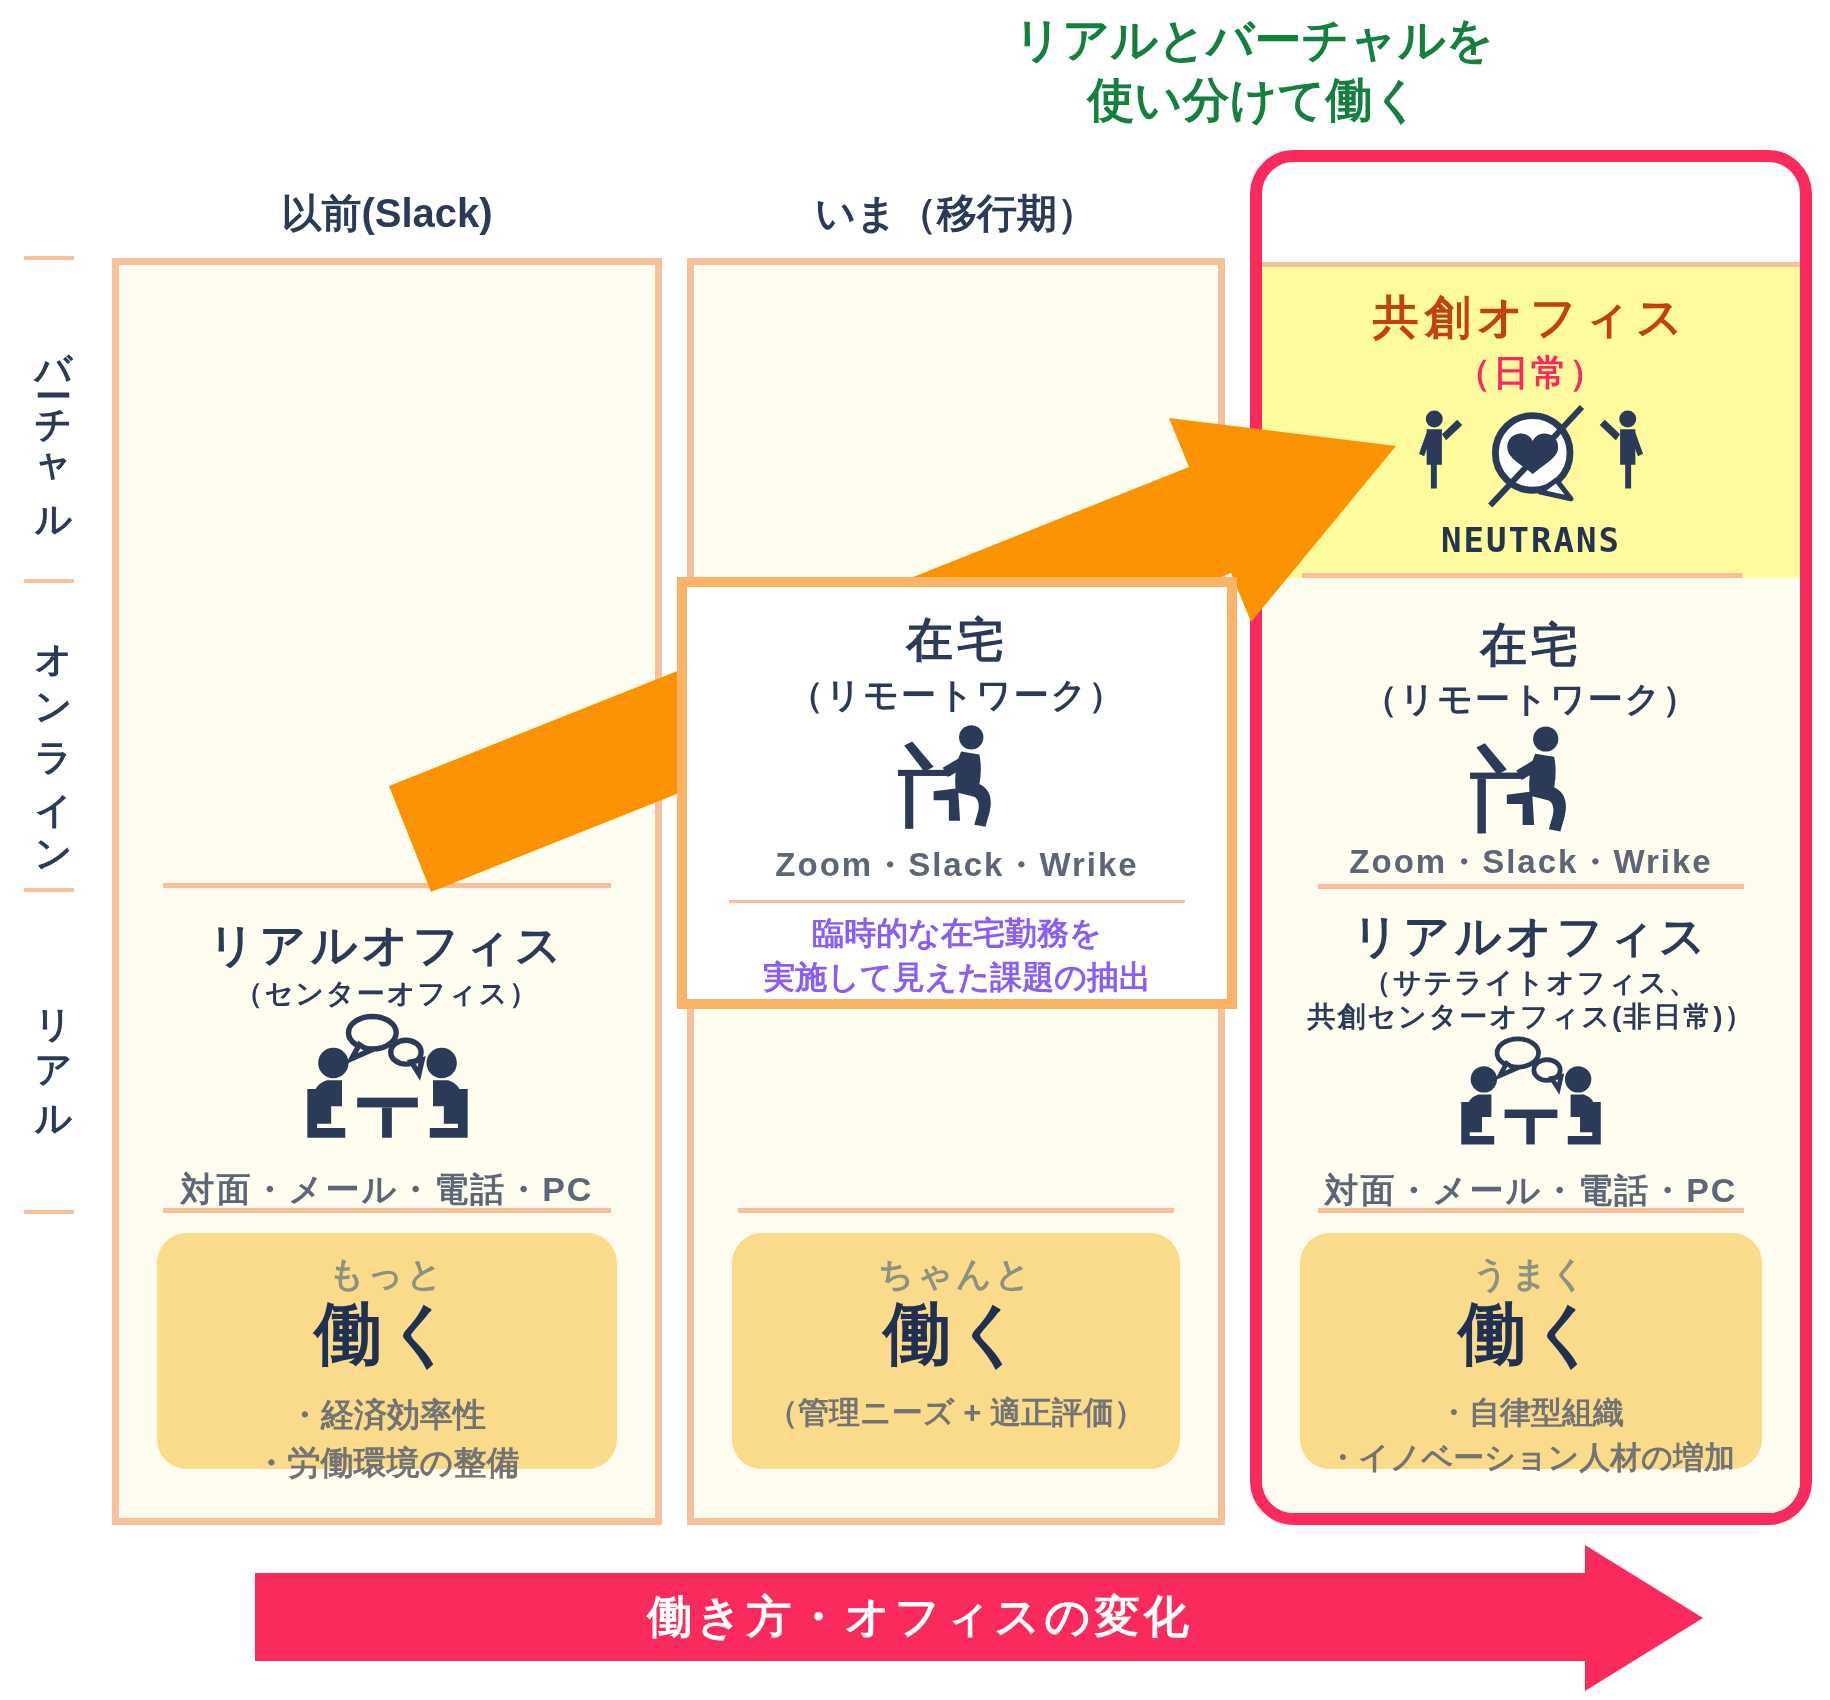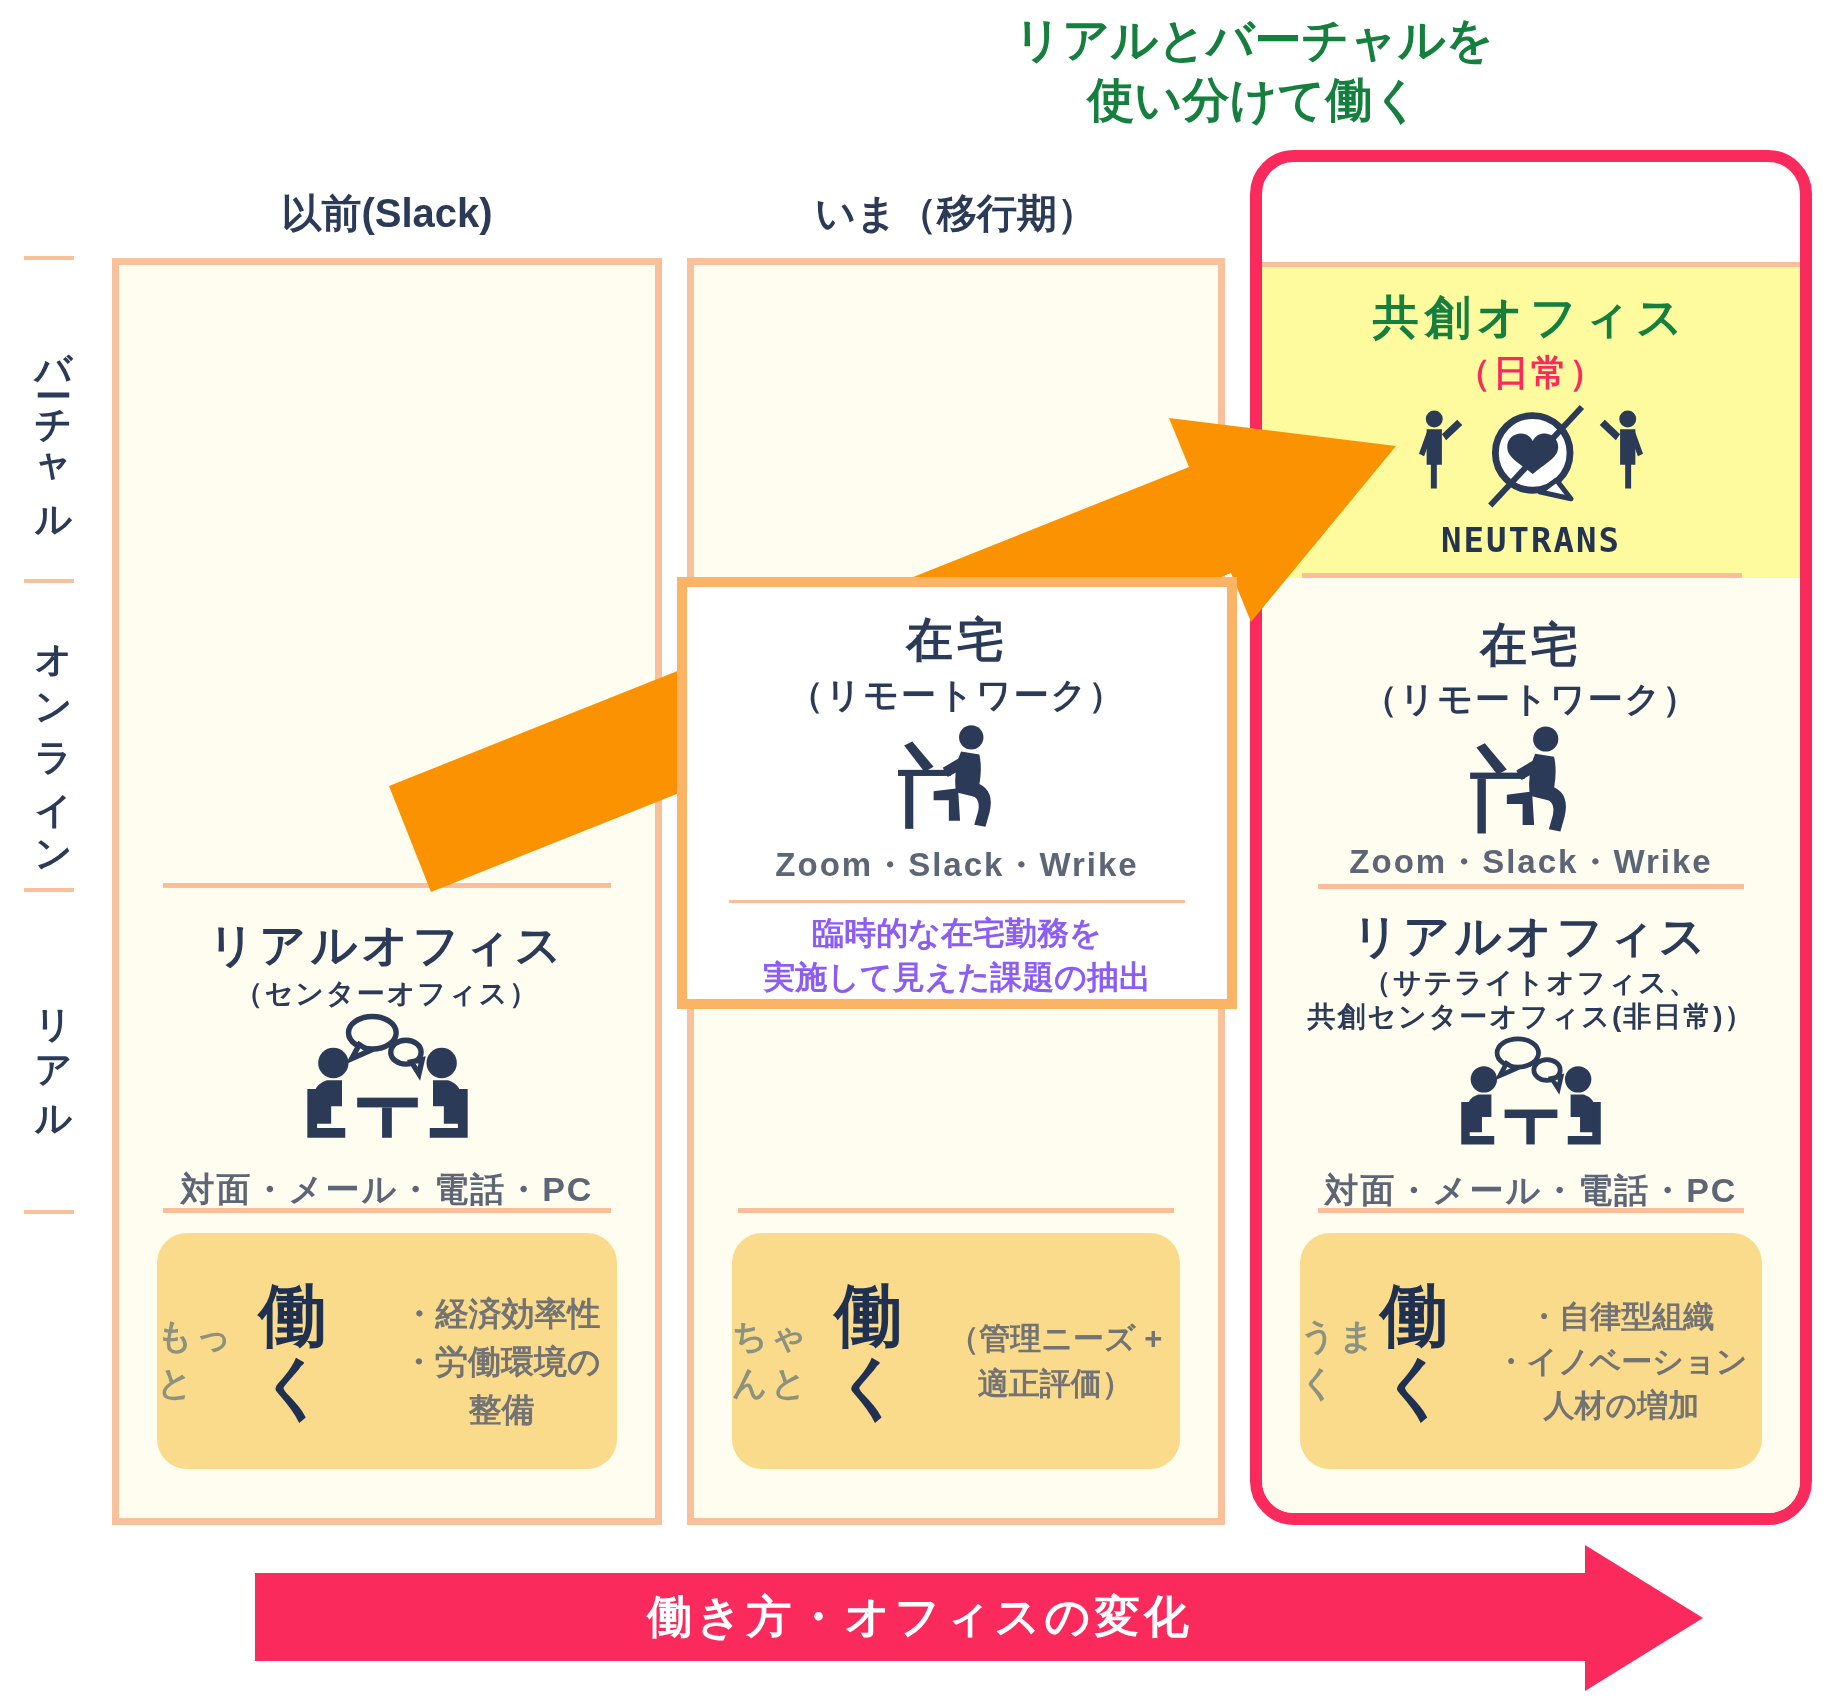--- a/index.html
+++ b/index.html
@@ -18,39 +18,39 @@
   .tick{position:absolute;left:24px;width:50px;height:4px;background:#F8C19B;}
   
   .col-box{position:absolute;background:#FFFDF0;border:7px solid #F8C19B;box-sizing:border-box;}
   .divider{position:absolute;height:5px;background:#FBBE9A;}
   
   .sec-title{position:absolute;left:0;right:0;text-align:center;font-size:46px;font-weight:bold;color:#2B3B57;letter-spacing:4px;}
   .sec-sub{position:absolute;left:0;right:0;text-align:center;font-size:28px;font-weight:bold;color:#2B3B57;letter-spacing:2px;}
   .tools{position:absolute;left:0;right:0;text-align:center;font-size:33px;font-weight:bold;color:#5D6676;letter-spacing:2px;}
   .icon-wrap{position:absolute;left:0;right:0;display:flex;justify-content:center;}
   
-  .summary-box{position:absolute;background:#FADB8C;border-radius:30px;display:flex;flex-direction:row;align-items:center;}
+  .summary-box{position:absolute;background:#FADB8C;border-radius:30px;display:flex;flex-direction:column;align-items:center;}
   .summary-qualifier{margin-top:18px;font-size:35px;font-weight:bold;color:#8D927F;letter-spacing:3px;}
   .summary-verb{font-size:68px;font-weight:bold;color:#1F3050;line-height:1.05;letter-spacing:4px;}
   .summary-points{margin-top:22px;font-size:33px;font-weight:bold;color:#737373;line-height:1.45;text-align:center;}
   
   .white-box{position:absolute;left:677px;top:577px;width:560px;height:432px;background:#ffffff;
     border:10px solid #FBB466;box-sizing:border-box;z-index:30;display:flex;flex-direction:column;align-items:center;}
   .white-box .wb-title{margin-top:22px;font-size:47px;font-weight:bold;letter-spacing:4px;}
   .white-box .wb-sub{font-size:35px;font-weight:bold;letter-spacing:2px;}
   .white-box .wb-tools{margin-top:4px;font-size:33px;font-weight:bold;color:#5D6676;letter-spacing:2px;}
   .white-box .wb-divider{width:calc(100% - 84px);height:4px;background:#FBBE9A;margin-top:12px;}
   .white-box .wb-note{margin-top:8px;font-size:32px;font-weight:bold;color:#8b5cf6;line-height:44px;text-align:center;}
   
   .pink-box{position:absolute;left:1250px;top:150px;width:562px;height:1375px;background:#ffffff;
     border:12px solid #FB2A5C;border-radius:44px;box-sizing:border-box;overflow:hidden;z-index:1;}
   .pb-inner{position:relative;width:100%;height:100%;}
   .yellow-sec{position:absolute;left:0;top:100px;width:100%;height:316px;background:#FEFA9E;
     border-top:5px solid #FBBE9A;box-sizing:border-box;display:flex;flex-direction:column;align-items:center;}
-  .yellow-sec .ys-title{margin-top:20px;font-size:46px;font-weight:bold;color:#15803d;letter-spacing:6px;}
+  .yellow-sec .ys-title{margin-top:20px;font-size:46px;font-weight:bold;color:#c2410c;letter-spacing:6px;}
   .yellow-sec .ys-sub{font-size:36px;font-weight:bold;color:#FB2A5C;letter-spacing:2px;}
   .yellow-sec .ys-brand{font-family:"DejaVu Sans Mono","Liberation Mono",monospace;font-size:34px;font-weight:bold;color:#243450;letter-spacing:2px;margin-top:2px;}
   .cream-sec{position:absolute;left:0;top:416px;width:100%;height:935px;background:#FFFDF0;}
   
   .diag-arrow{position:absolute;left:0;top:0;width:1830px;height:1700px;z-index:20;pointer-events:none;}
   .bottom-arrow-svg{position:absolute;left:250px;top:1543px;z-index:4;}
   .bottom-arrow-label{position:absolute;left:255px;top:1573px;width:1330px;height:88px;z-index:5;
     display:flex;align-items:center;justify-content:center;color:#ffffff;font-size:45px;font-weight:bold;letter-spacing:4px;}
 </style>
 </head>

